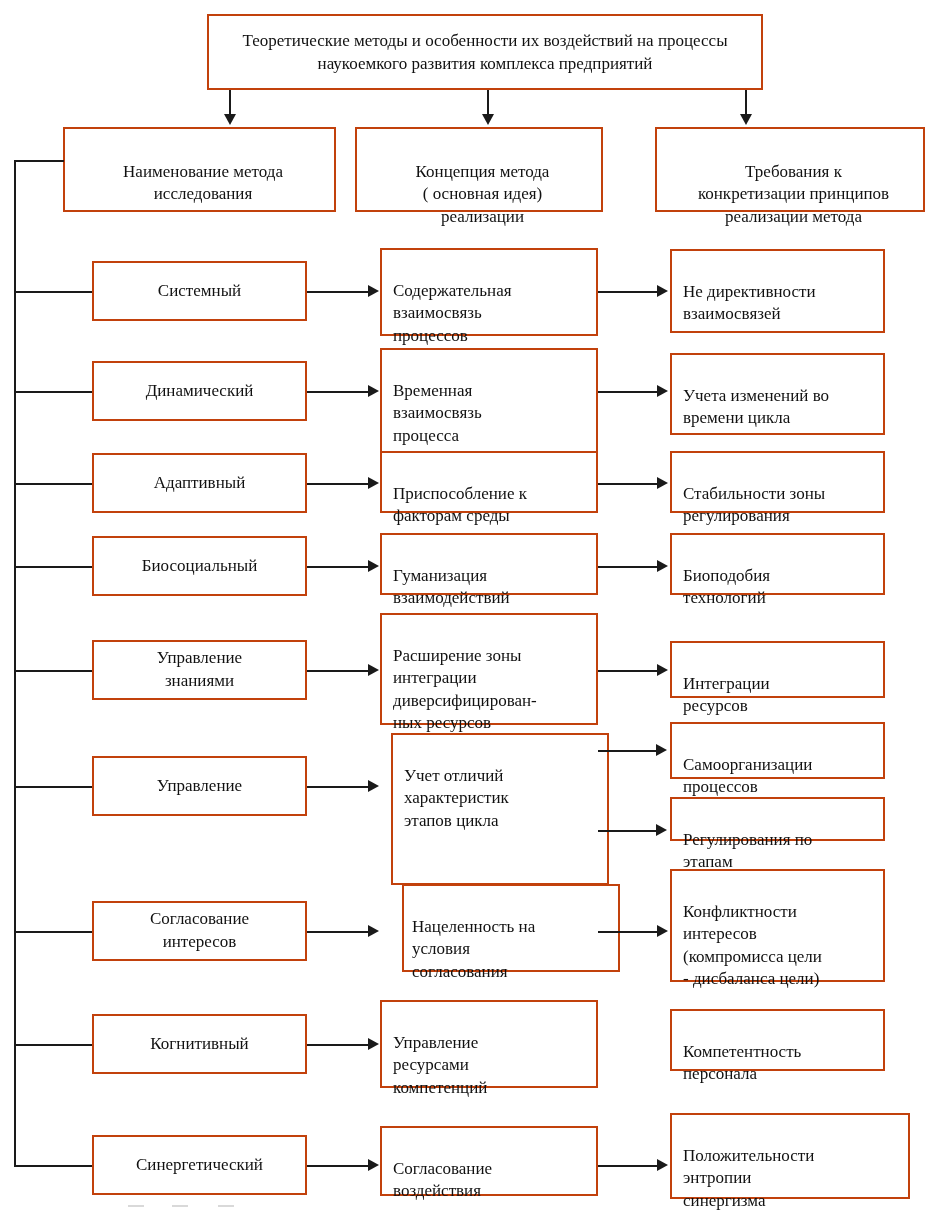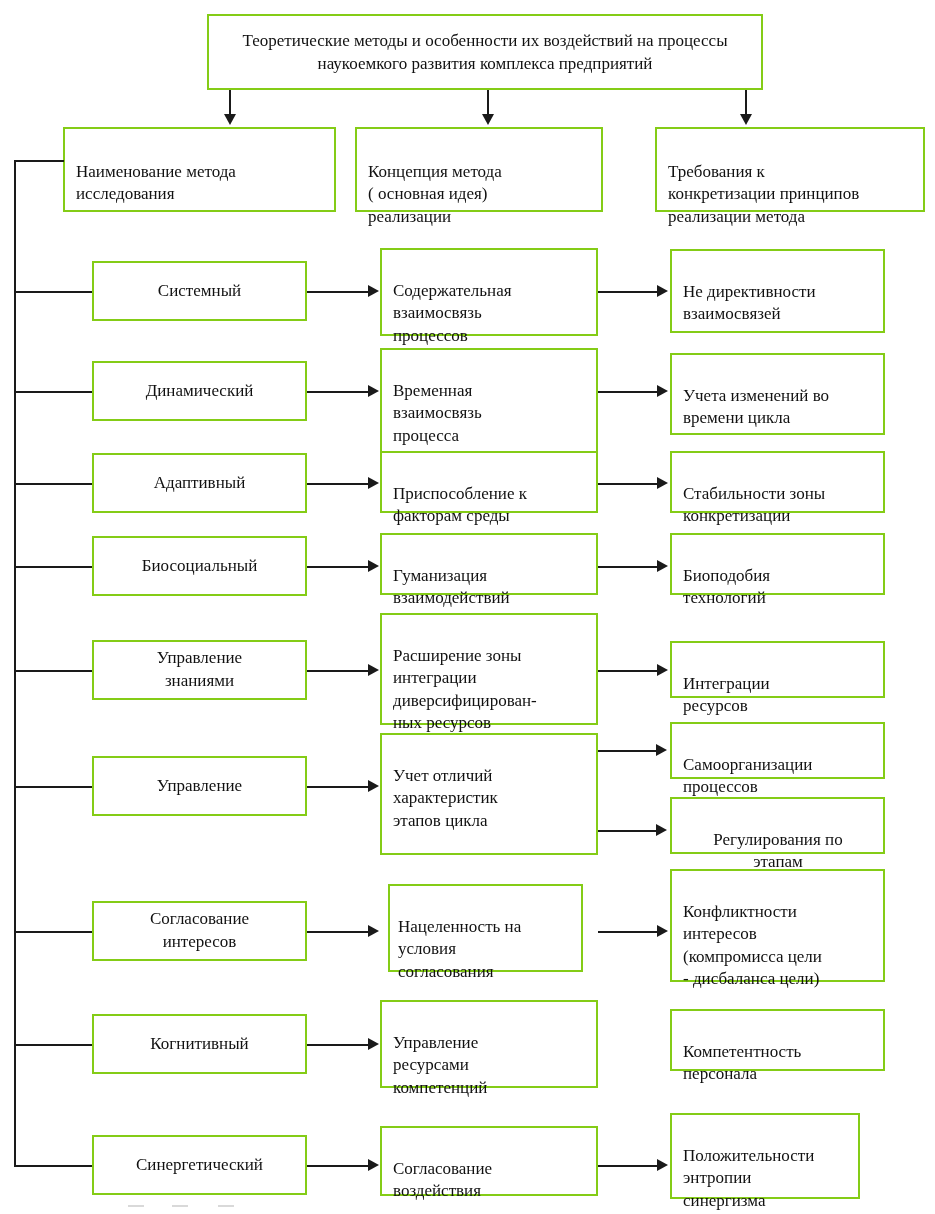--- a/index.html
+++ b/index.html
@@ -14,21 +14,21 @@
   #canvas {
     position: relative;
     width: 935px;
     height: 1214px;
     background: #ffffff;
     overflow: hidden;
   }
   .box {
     position: absolute;
     box-sizing: border-box;
-    border: 2px solid #84cc16;
+    border: 2px solid #c2410c;
     background: #ffffff;
     padding: 7px 10px 4px 11px;
     font-size: 17px;
     line-height: 1.33;
     white-space: pre-line;
     color: #111111;
   }
   .box.center {
     text-align: center;
     display: flex;
@@ -39,20 +39,21 @@
   .box.title-box {
     text-align: center;
     display: flex;
     align-items: center;
     justify-content: center;
     padding: 4px 10px;
     line-height: 1.36;
   }
   .box.header-box {
     padding: 9px 4px 4px 11px;
+    text-align: center;
   }
   
   .hline {
     position: absolute;
     height: 0;
     border-top: 2px solid #1a1a1a;
   }
   .vline {
     position: absolute;
     width: 0;
@@ -168,21 +169,21 @@
   <div class="hline" style="left:307px; top:483px; width:63px;"></div>
   <div class="arrow-r" style="left:368px; top:477px;"></div>
   <div class="box" style="left:380px; top:451px; width:218px; height:62px;">
     <span>Приспособление к
 факторам среды</span>
   </div>
   <div class="hline" style="left:598px; top:483px; width:60px;"></div>
   <div class="arrow-r" style="left:657px; top:477px;"></div>
   <div class="box" style="left:670px; top:451px; width:215px; height:62px;">
     <span>Стабильности зоны
-конкретизации</span>
+регулирования</span>
   </div>
 
   <div class="box center" style="left:92px; top:536px; width:215px; height:60px;">
     <span>Биосоциальный</span>
   </div>
   <div class="hline" style="left:307px; top:566px; width:63px;"></div>
   <div class="arrow-r" style="left:368px; top:560px;"></div>
   <div class="box" style="left:380px; top:533px; width:218px; height:62px;">
     <span>Гуманизация
 взаимодействий</span>
@@ -211,47 +212,47 @@
   <div class="box" style="left:670px; top:641px; width:215px; height:57px;">
     <span>Интеграции
 ресурсов</span>
   </div>
 
   <div class="box center" style="left:92px; top:756px; width:215px; height:60px;">
     <span>Управление</span>
   </div>
   <div class="hline" style="left:307px; top:786px; width:63px;"></div>
   <div class="arrow-r" style="left:368px; top:780px;"></div>
-  <div class="box" style="left:380px; top:733px; width:218px; height:122px;">
+  <div class="box" style="left:391px; top:733px; width:218px; height:152px;">
     <span>Учет отличий
 характеристик
 этапов цикла</span>
   </div>
 
   <div class="hline" style="left:598px; top:750px; width:58px;"></div>
   <div class="arrow-r" style="left:656px; top:744px;"></div>
   <div class="box" style="left:670px; top:722px; width:215px; height:57px;">
     <span>Самоорганизации
 процессов</span>
   </div>
 
   <div class="hline" style="left:598px; top:830px; width:58px;"></div>
   <div class="arrow-r" style="left:656px; top:824px;"></div>
-  <div class="box" style="left:670px; top:797px; width:215px; height:57px;text-align:center;">
+  <div class="box" style="left:670px; top:797px; width:215px; height:44px;">
     <span>Регулирования по
 этапам</span>
   </div>
 
   <div class="box center" style="left:92px; top:901px; width:215px; height:60px;">
     <span>Согласование
 интересов</span>
   </div>
   <div class="hline" style="left:307px; top:931px; width:63px;"></div>
   <div class="arrow-r" style="left:368px; top:925px;"></div>
-  <div class="box" style="left:388px; top:884px; width:195px; height:88px;padding-left:8px;">
+  <div class="box" style="left:402px; top:884px; width:218px; height:88px;padding-left:8px;">
     <span>Нацеленность на
 условия
 согласования</span>
   </div>
   <div class="hline" style="left:598px; top:931px; width:60px;"></div>
   <div class="arrow-r" style="left:657px; top:925px;"></div>
   <div class="box" style="left:670px; top:869px; width:215px; height:113px;">
     <span>Конфликтности
 интересов
 (компромисса цели
@@ -277,21 +278,21 @@
     <span>Синергетический</span>
   </div>
   <div class="hline" style="left:307px; top:1165px; width:63px;"></div>
   <div class="arrow-r" style="left:368px; top:1159px;"></div>
   <div class="box" style="left:380px; top:1126px; width:218px; height:70px;">
     <span>Согласование
 воздействия</span>
   </div>
   <div class="hline" style="left:598px; top:1165px; width:60px;"></div>
   <div class="arrow-r" style="left:657px; top:1159px;"></div>
-  <div class="box" style="left:670px; top:1113px; width:190px; height:86px;">
+  <div class="box" style="left:670px; top:1113px; width:240px; height:86px;">
     <span>Положительности
 энтропии
 синергизма</span>
   </div>
 
   <div class="speck" style="left:128px; top:1205px; width:16px;"></div>
   <div class="speck" style="left:172px; top:1205px; width:16px;"></div>
   <div class="speck" style="left:218px; top:1205px; width:16px;"></div>
 
 </div>

